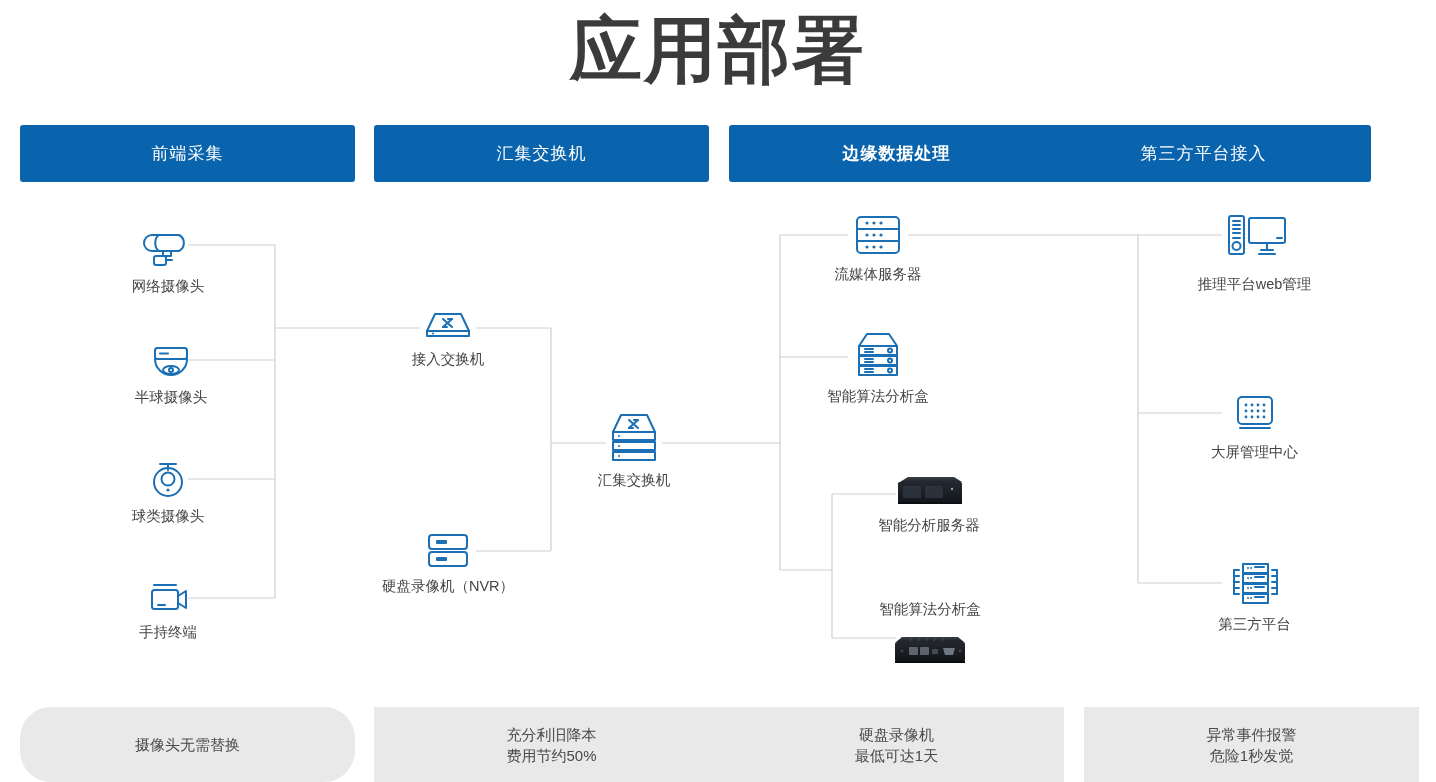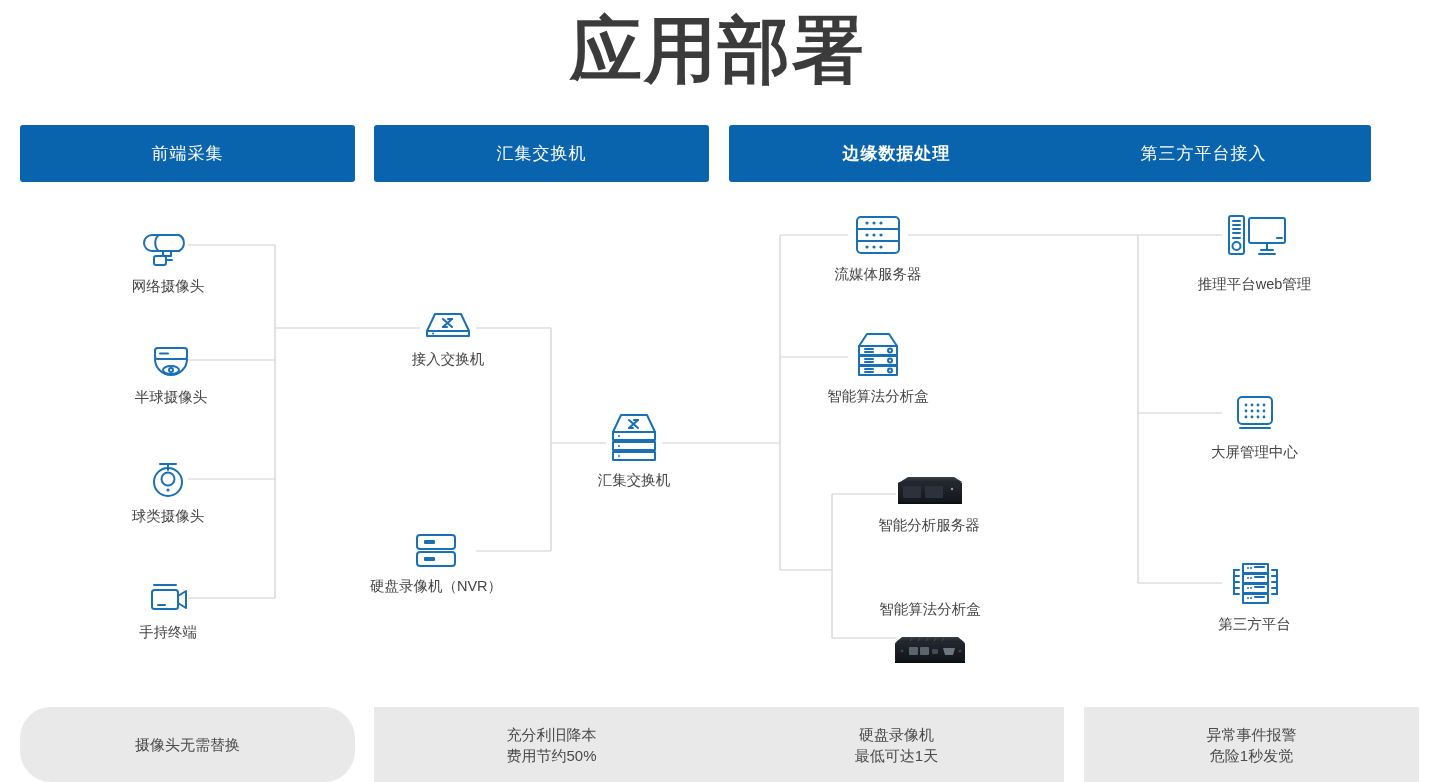--- a/index.html
+++ b/index.html
@@ -141,21 +141,21 @@
       <path d="M18 9 h26 l8 17 H10 Z"></path>
       <path d="M10 26 h42 v5 H10 Z"></path>
       <path d="M26 14 l9 8 M35 14 l-9 8"></path>
       <path d="M35 14 h-4 M26 22 h4"></path>
       <circle cx="16" cy="28.5" r="1" fill="#1a6fb5" stroke="none"></circle>
     </g>
   </svg>
   <div class="cap">接入交换机</div>
 </div>
 
-<div class="node" style="left:380px;top:530px;width:112px;">
+<div class="node" style="left:392px;top:530px;width:112px;">
   <svg class="ico" width="62" height="40" viewBox="0 0 62 40">
     <g fill="none" stroke="#1a6fb5" stroke-width="2" stroke-linejoin="round">
       <rect x="12" y="5" width="38" height="14" rx="3"></rect>
       <rect x="12" y="22" width="38" height="14" rx="3"></rect>
       <rect x="19" y="10" width="11" height="4" rx="1" fill="#1a6fb5" stroke="none"></rect>
       <rect x="19" y="27" width="11" height="4" rx="1" fill="#1a6fb5" stroke="none"></rect>
     </g>
   </svg>
   <div class="cap">硬盘录像机（NVR）</div>
 </div>

